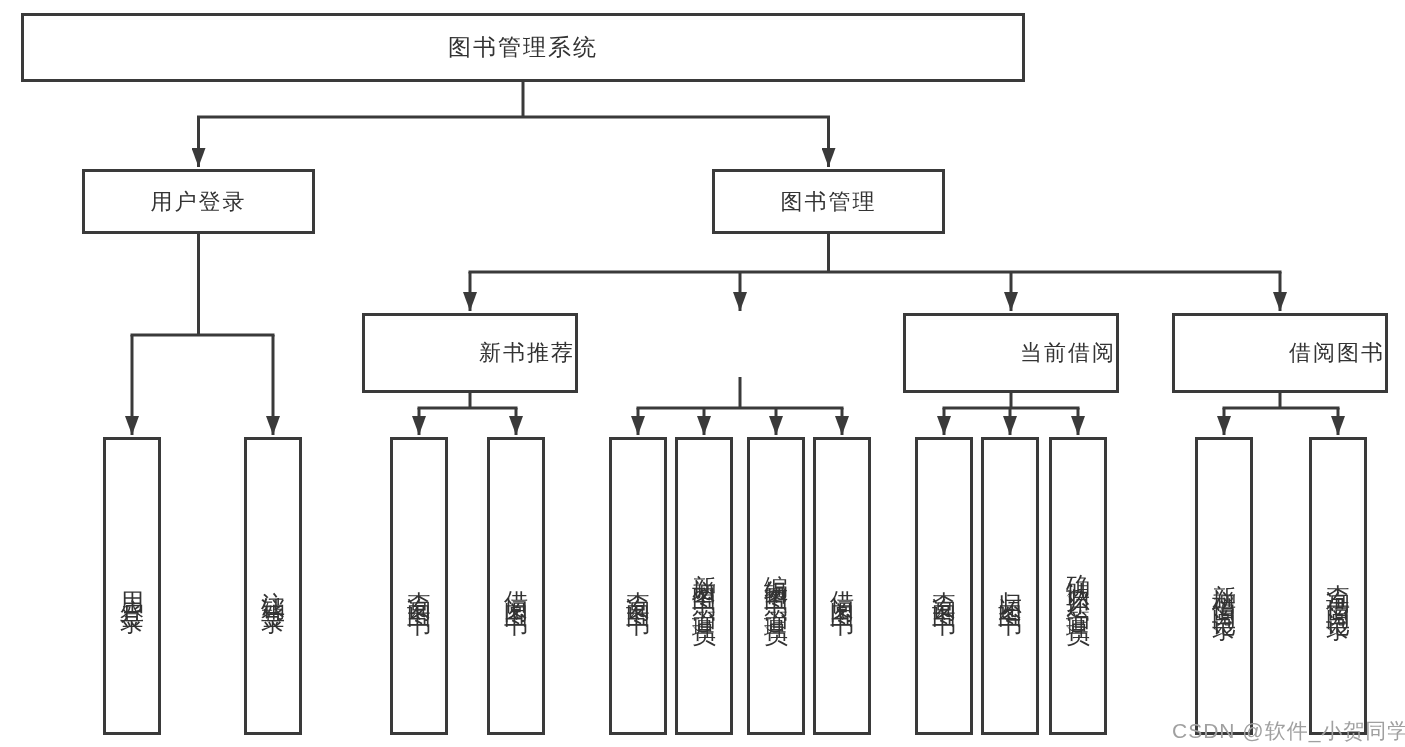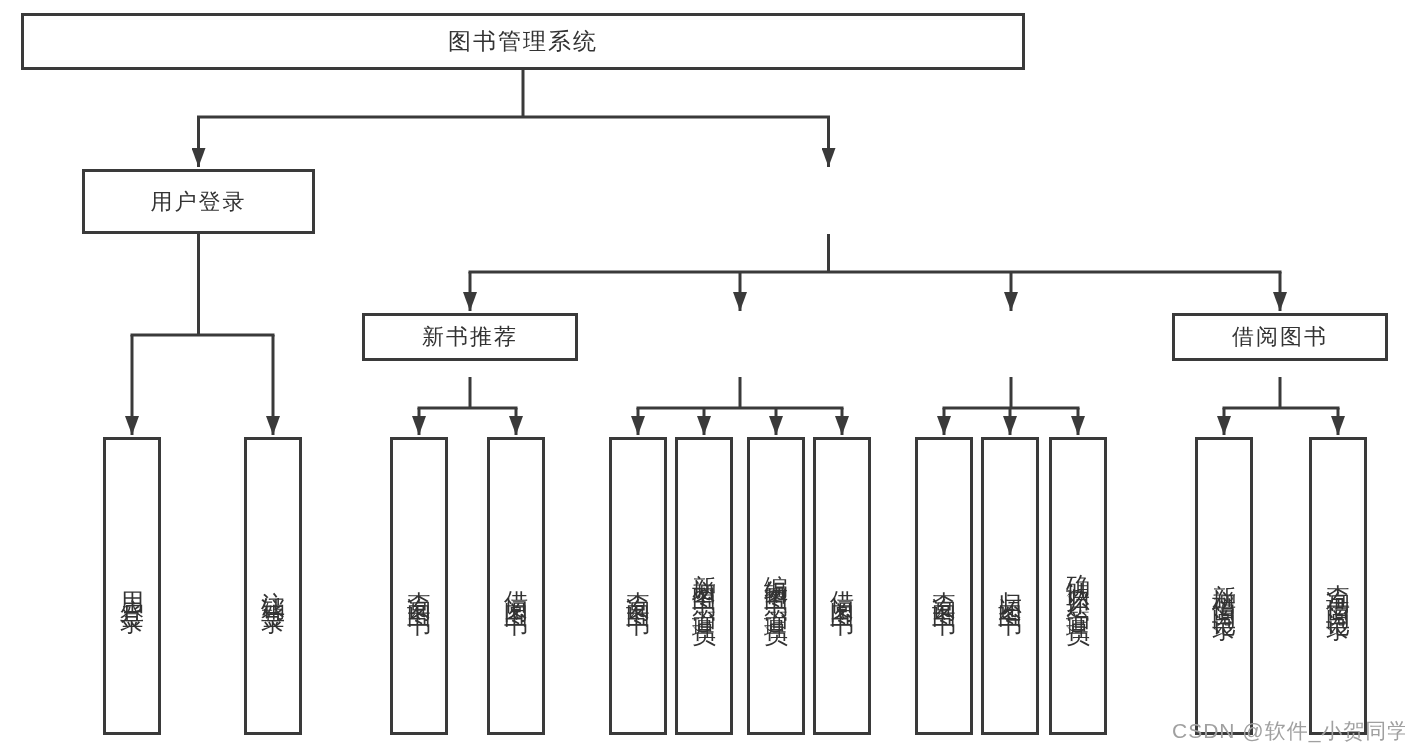--- a/index.html
+++ b/index.html
@@ -21,35 +21,36 @@
     position: absolute;
     background: #ffffff;
     border: 3px solid #3a3a3a;
     display: flex;
     align-items: center;
     justify-content: center;
     color: #333333;
   }
   .root-node {
     left: 21px; top: 13px;
-    width: 1004px; height: 57px;
+    width: 1004px; height: 69px;
     font-size: 23px;
     letter-spacing: 2px;
   }
   .lvl2 {
     top: 169px;
     width: 233px; height: 65px;
     font-size: 22px;
     letter-spacing: 2px;
   }
   .lvl3 {
     top: 313px;
-    width: 216px; height: 48px;
+    width: 216px; height: 80px;
     font-size: 22px;
     letter-spacing: 2px;
+    justify-content: flex-end;
   }
   .leaf {
     top: 437px;
     width: 58px; height: 298px;
   }
   .leaf span {
     writing-mode: vertical-rl;
     text-orientation: mixed;
     font-size: 24px;
     letter-spacing: 7px;
@@ -118,23 +119,29 @@
     </g>
   </svg>
 
   <div class="node root-node">
     <span>图书管理系统</span>
   </div>
 
   <div class="node lvl2" style="left:82px">
     <span>用户登录</span>
   </div>
+  <div class="node lvl2" style="left:712px">
+    <span>图书管理</span>
+  </div>
 
   <div class="node lvl3" style="left:362px">
     <span>新书推荐</span>
+  </div>
+  <div class="node lvl3" style="left:903px">
+    <span>当前借阅</span>
   </div>
   <div class="node lvl3" style="left:1172px">
     <span>借阅图书</span>
   </div>
 
   <div class="node leaf" style="left:103px">
     <span>用户登录</span>
   </div>
   <div class="node leaf" style="left:244px">
     <span>注销登录</span>

